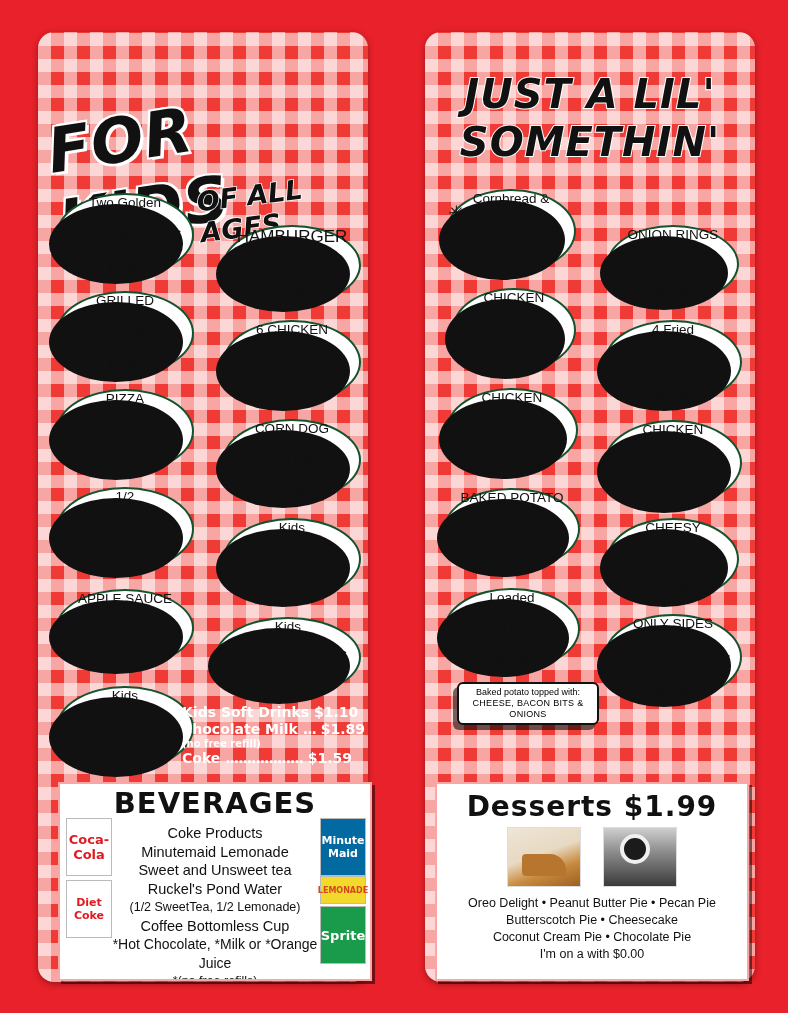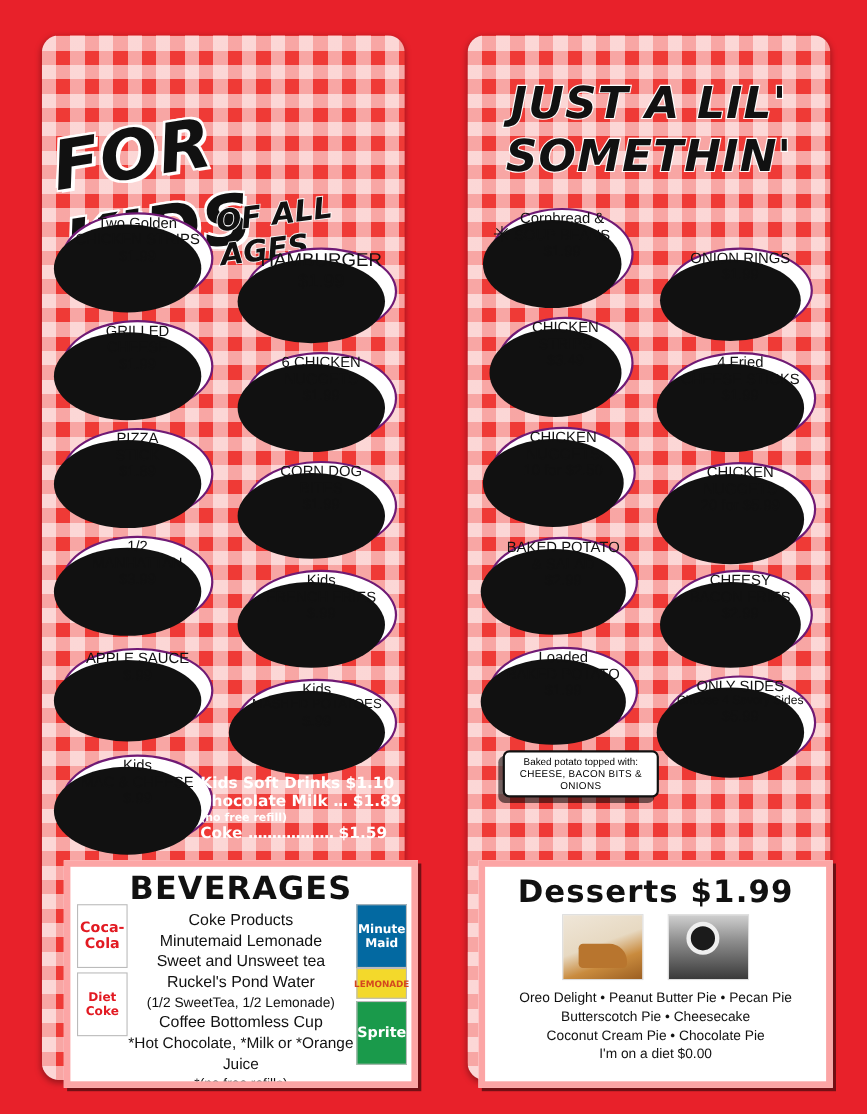--- a/index.html
+++ b/index.html
@@ -58,23 +58,23 @@
     font-size:40px;line-height:48px;color:#111;
     -webkit-text-stroke:2px #fff;
     paint-order:stroke fill;
     letter-spacing:1px;
   }
 
   
   .oval{
     position:absolute;
     background:#fff;
-    border:2px solid #701a75;
+    border:2px solid #14532d;
     border-radius:50%;
-    display:flex;flex-direction:column;align-items:center;justify-content:flex-start;
+    display:flex;flex-direction:column;align-items:center;justify-content:space-between;
     text-align:center;
     color:#111;
     z-index:3;
   }
   .oval .shadow{
     position:absolute;
     left:-9px;top:9px;
     width:100%;height:100%;
     background:#111;
     border-radius:50%;
@@ -95,21 +95,21 @@
     z-index:4;
   }
   .drinks .row{font-size:14px;line-height:17px;white-space:nowrap;}
   .drinks .tiny{font-size:10px;line-height:12px;}
   .dots{letter-spacing:-1px;}
 
   
   .botbox{
     position:absolute;
     background:#fff;
-    border:6px solid #fca5a5;
+    border:2px solid #fca5a5;
     box-shadow:3px 3px 0 rgba(0,0,0,0.5);
     overflow:hidden;
   }
   #beverages-box{left:58px;top:782px;width:310px;height:195px;}
   #desserts-box{left:435px;top:782px;width:310px;height:195px;}
 
   .bev-title{
     text-align:center;font-family:"DejaVu Sans", sans-serif;
     font-weight:bold;font-size:29px;color:#111;margin:2px 0 0 0;letter-spacing:1px;
   }
@@ -360,15 +360,15 @@
 <div class="botbox" id="desserts-box">
   <div class="des-title">Desserts  $1.99</div>
   <div class="des-photos">
     <div class="photo" id="photo-pie"></div>
     <div class="photo" id="photo-cake"></div>
   </div>
   <div class="des-list">
     <div>Oreo Delight • Peanut Butter Pie • Pecan Pie</div>
     <div>Butterscotch Pie • Cheesecake</div>
     <div>Coconut Cream Pie • Chocolate Pie</div>
-    <div>I'm on a diet $0.00</div>
+    <div>I'm on a with $0.00</div>
   </div>
 </div>
 
 </body></html>

